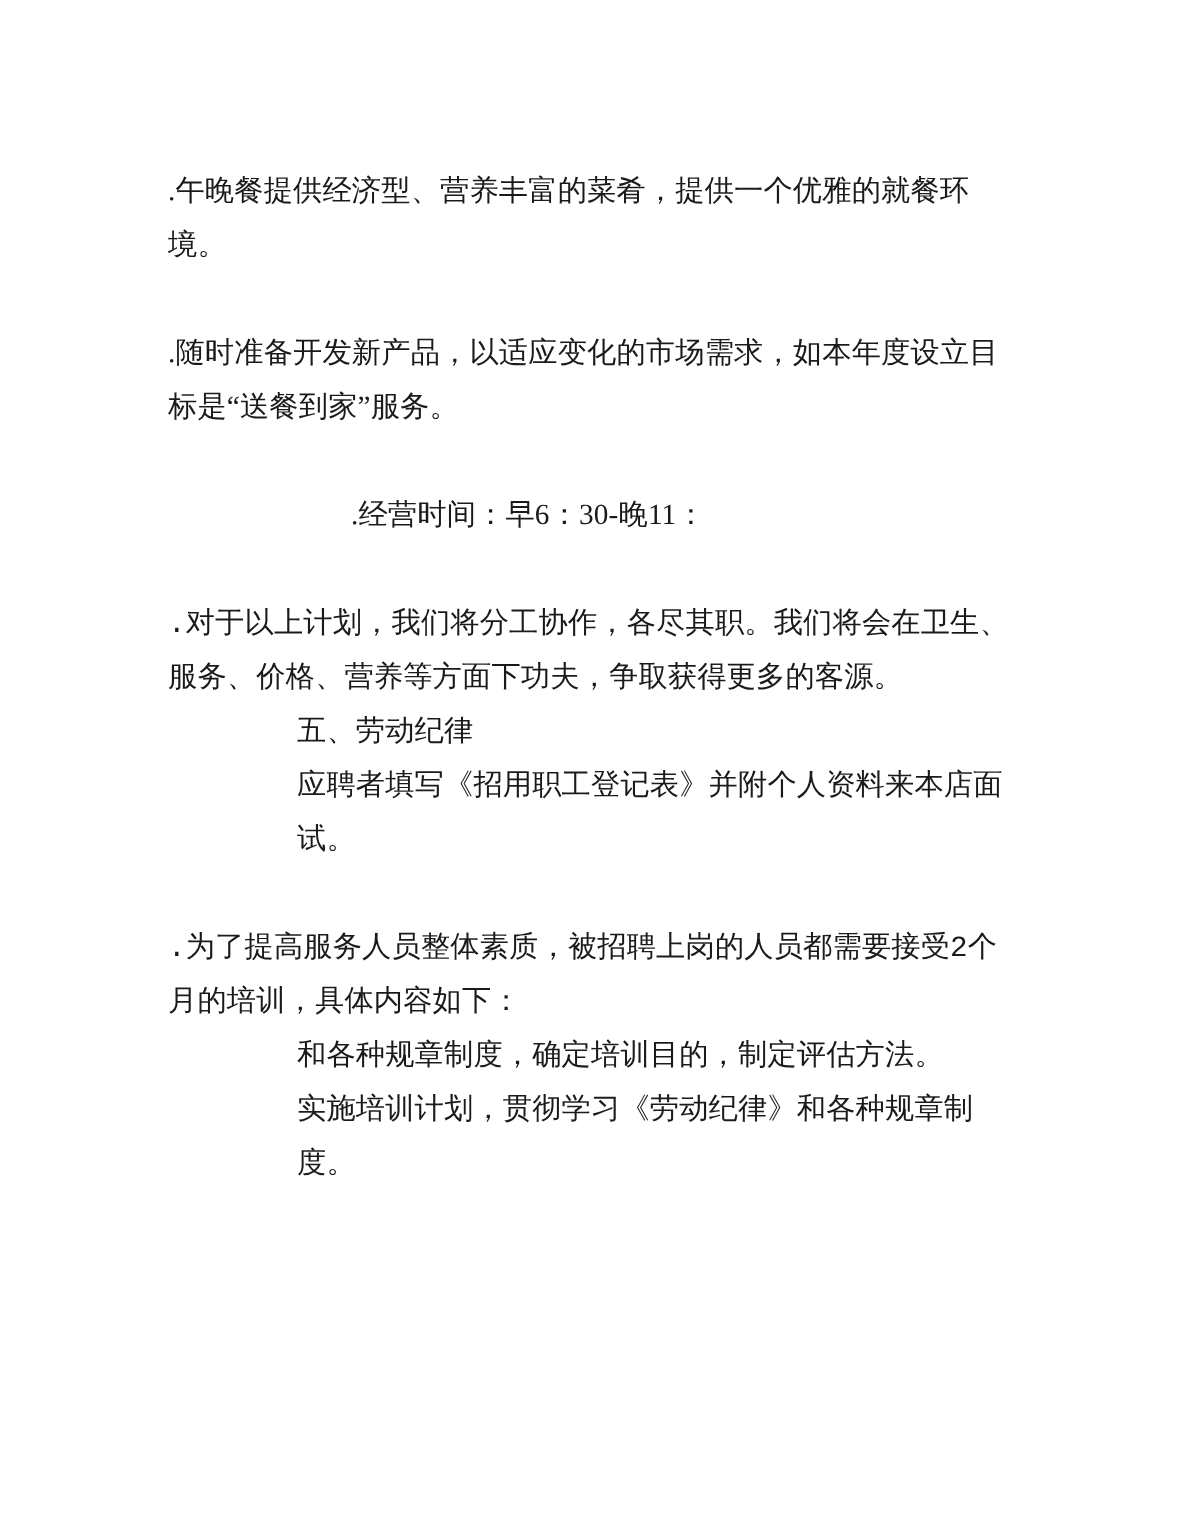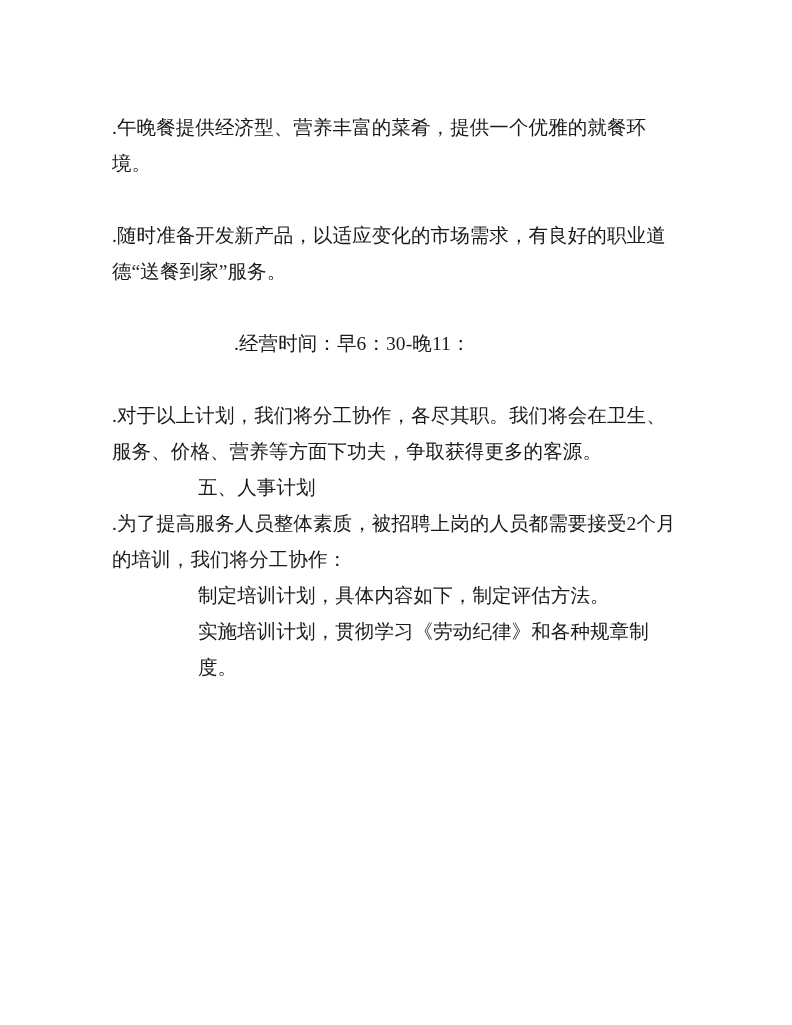--- a/index.html
+++ b/index.html
@@ -29,50 +29,52 @@
     margin: 0 0 36px 0;
     text-align: left;
     word-break: break-all;
     letter-spacing: 0.1px;
   }
   .para:last-child {
     margin-bottom: 0;
   }
   .para.tight {
     margin-bottom: 0;
+    font-family: Liberation Mono, monospace;
   }
   .para.indent {
     text-indent: 86px;
     margin-left: 36px;
   }
   .para.indent-hang {
     padding-left: 86px;
     text-indent: 0;
   }
 </style>
 </head>
 <body>
 
 <div class="page">
   <div class="doc-body">
 
     <p class="para">.午晚餐提供经济型、营养丰富的菜肴，提供一个优雅的就餐环境。</p>
 
-    <p class="para">.随时准备开发新产品，以适应变化的市场需求，有良好的职业道德“送餐到家”服务。</p>
+    <p class="para">.随时准备开发新产品，以适应变化的市场需求，如本年度设立目标是“送餐到家”服务。</p>
 
     <p class="para indent">.经营时间：早6：30-晚11：</p>
 
     <p class="para tight">.对于以上计划，我们将分工协作，各尽其职。我们将会在卫生、服务、价格、营养等方面下功夫，争取获得更多的客源。</p>
 
-    <p class="para indent-hang tight">五、人事计划</p>
+    <p class="para indent-hang tight">五、劳动纪律</p>
 
 
 
+    <p class="para indent-hang">应聘者填写《招用职工登记表》并附个人资料来本店面试。</p>
 
 
-    <p class="para tight">.为了提高服务人员整体素质，被招聘上岗的人员都需要接受2个月的培训，我们将分工协作：</p>
+    <p class="para tight">.为了提高服务人员整体素质，被招聘上岗的人员都需要接受2个月的培训，具体内容如下：</p>
 
-    <p class="para indent-hang tight">制定培训计划，具体内容如下，制定评估方法。</p>
+    <p class="para indent-hang tight">和各种规章制度，确定培训目的，制定评估方法。</p>
 
     <p class="para indent-hang">实施培训计划，贯彻学习《劳动纪律》和各种规章制度。</p>
 
   </div>
 </div>
 
 </body></html>

